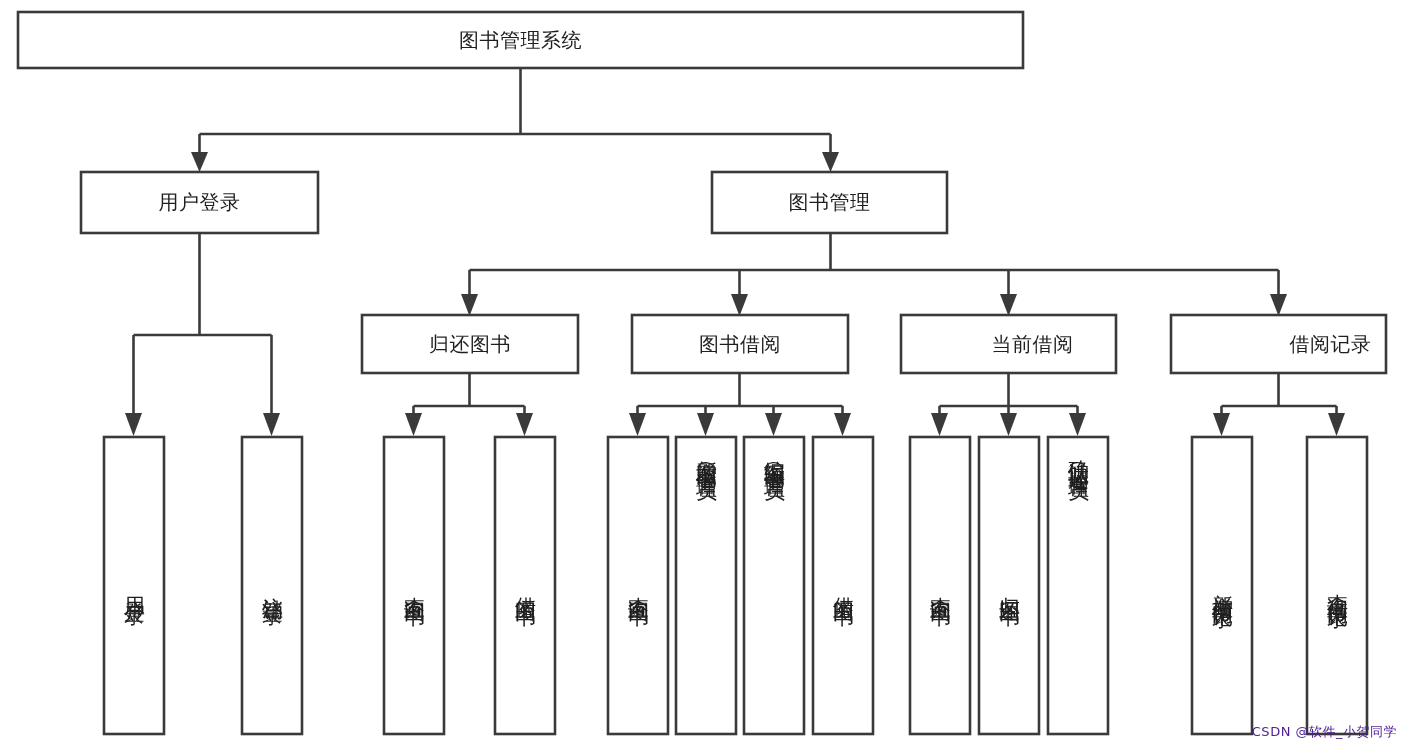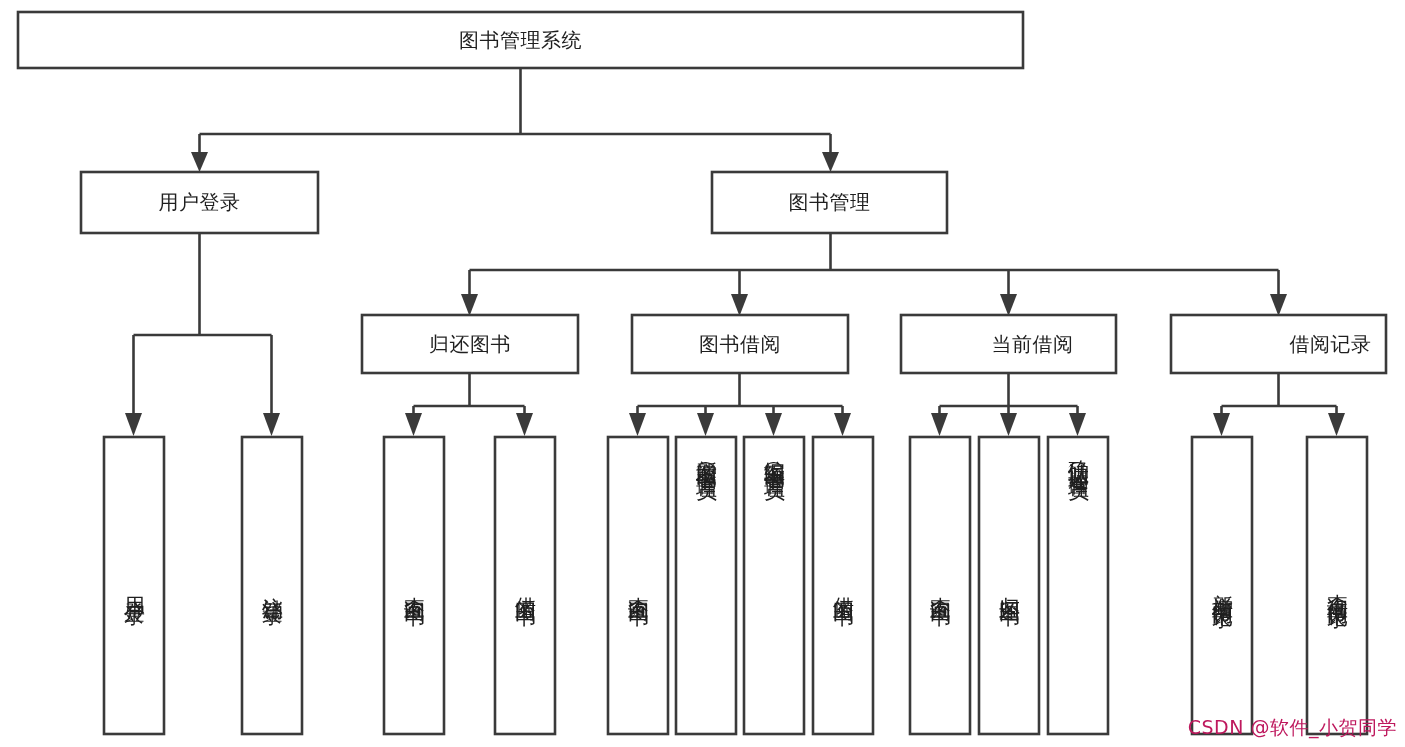--- a/index.html
+++ b/index.html
@@ -72,22 +72,22 @@
   }
   .node-label-v.align-top {
     align-items: flex-start;
     padding-top: 6px;
     box-sizing: border-box;
   }
   .watermark {
     position: absolute;
     right: 8px;
     bottom: 6px;
-    color: #be185d;
-    font-size: 19px;
+    color: #4c1d95;
+    font-size: 13px;
     letter-spacing: 0.5px;
     white-space: nowrap;
     pointer-events: none;
   }
 </style>
 </head>
 <body>
 
 <div id="diagram-root">
 

